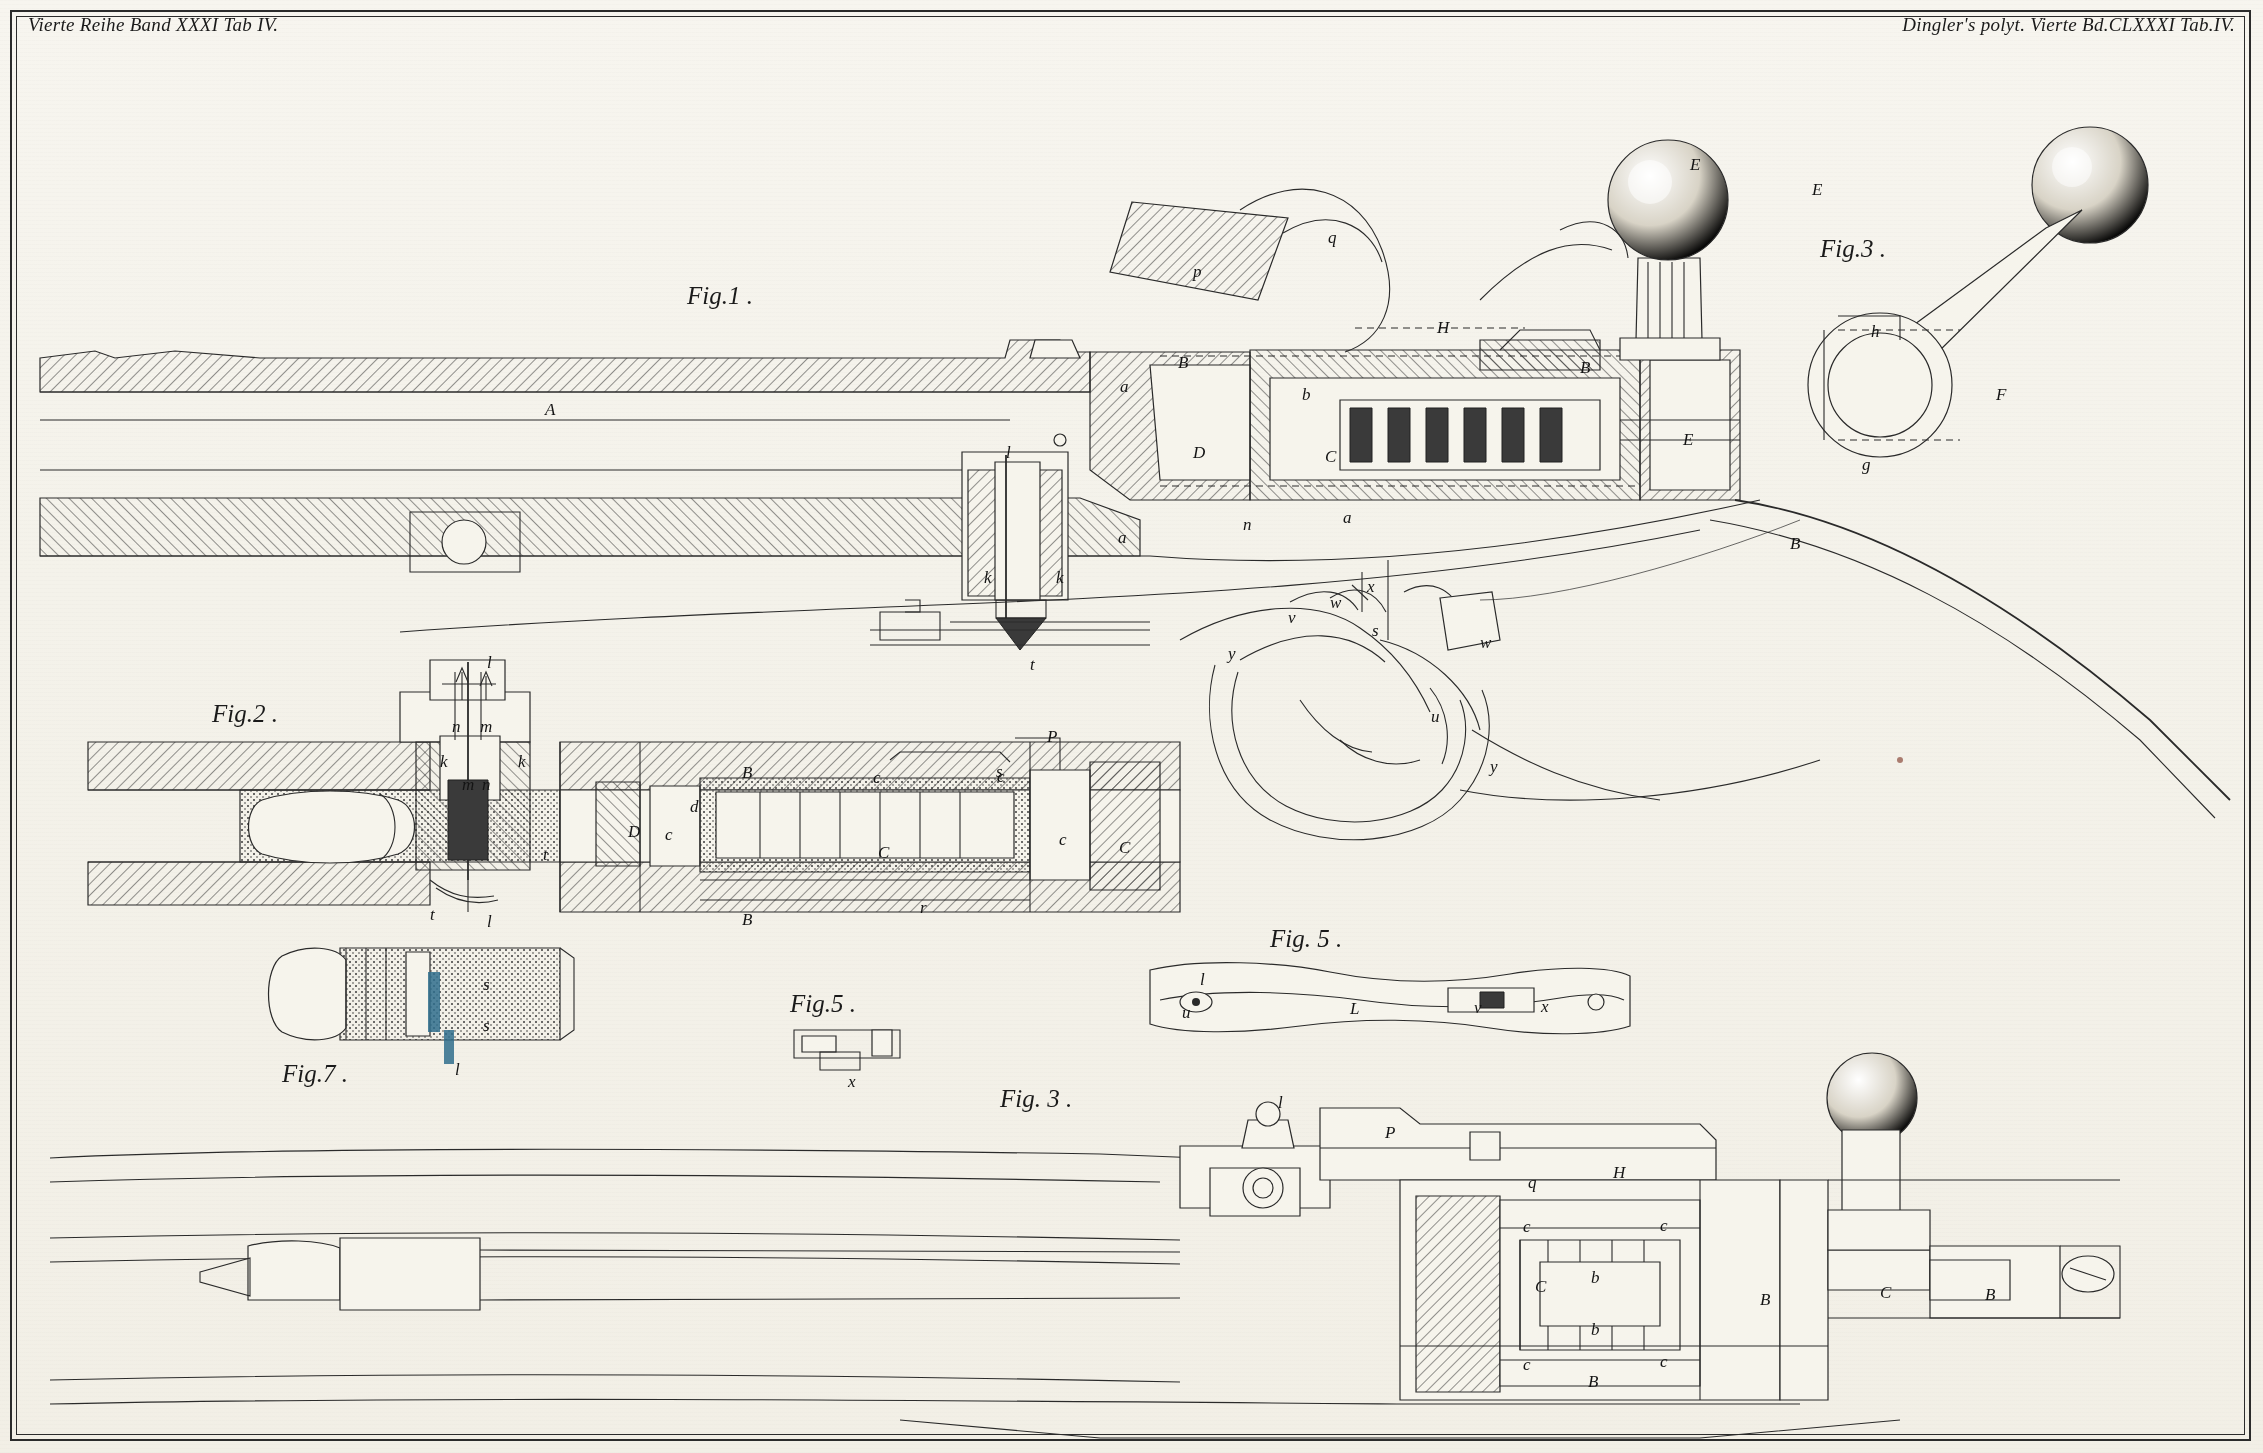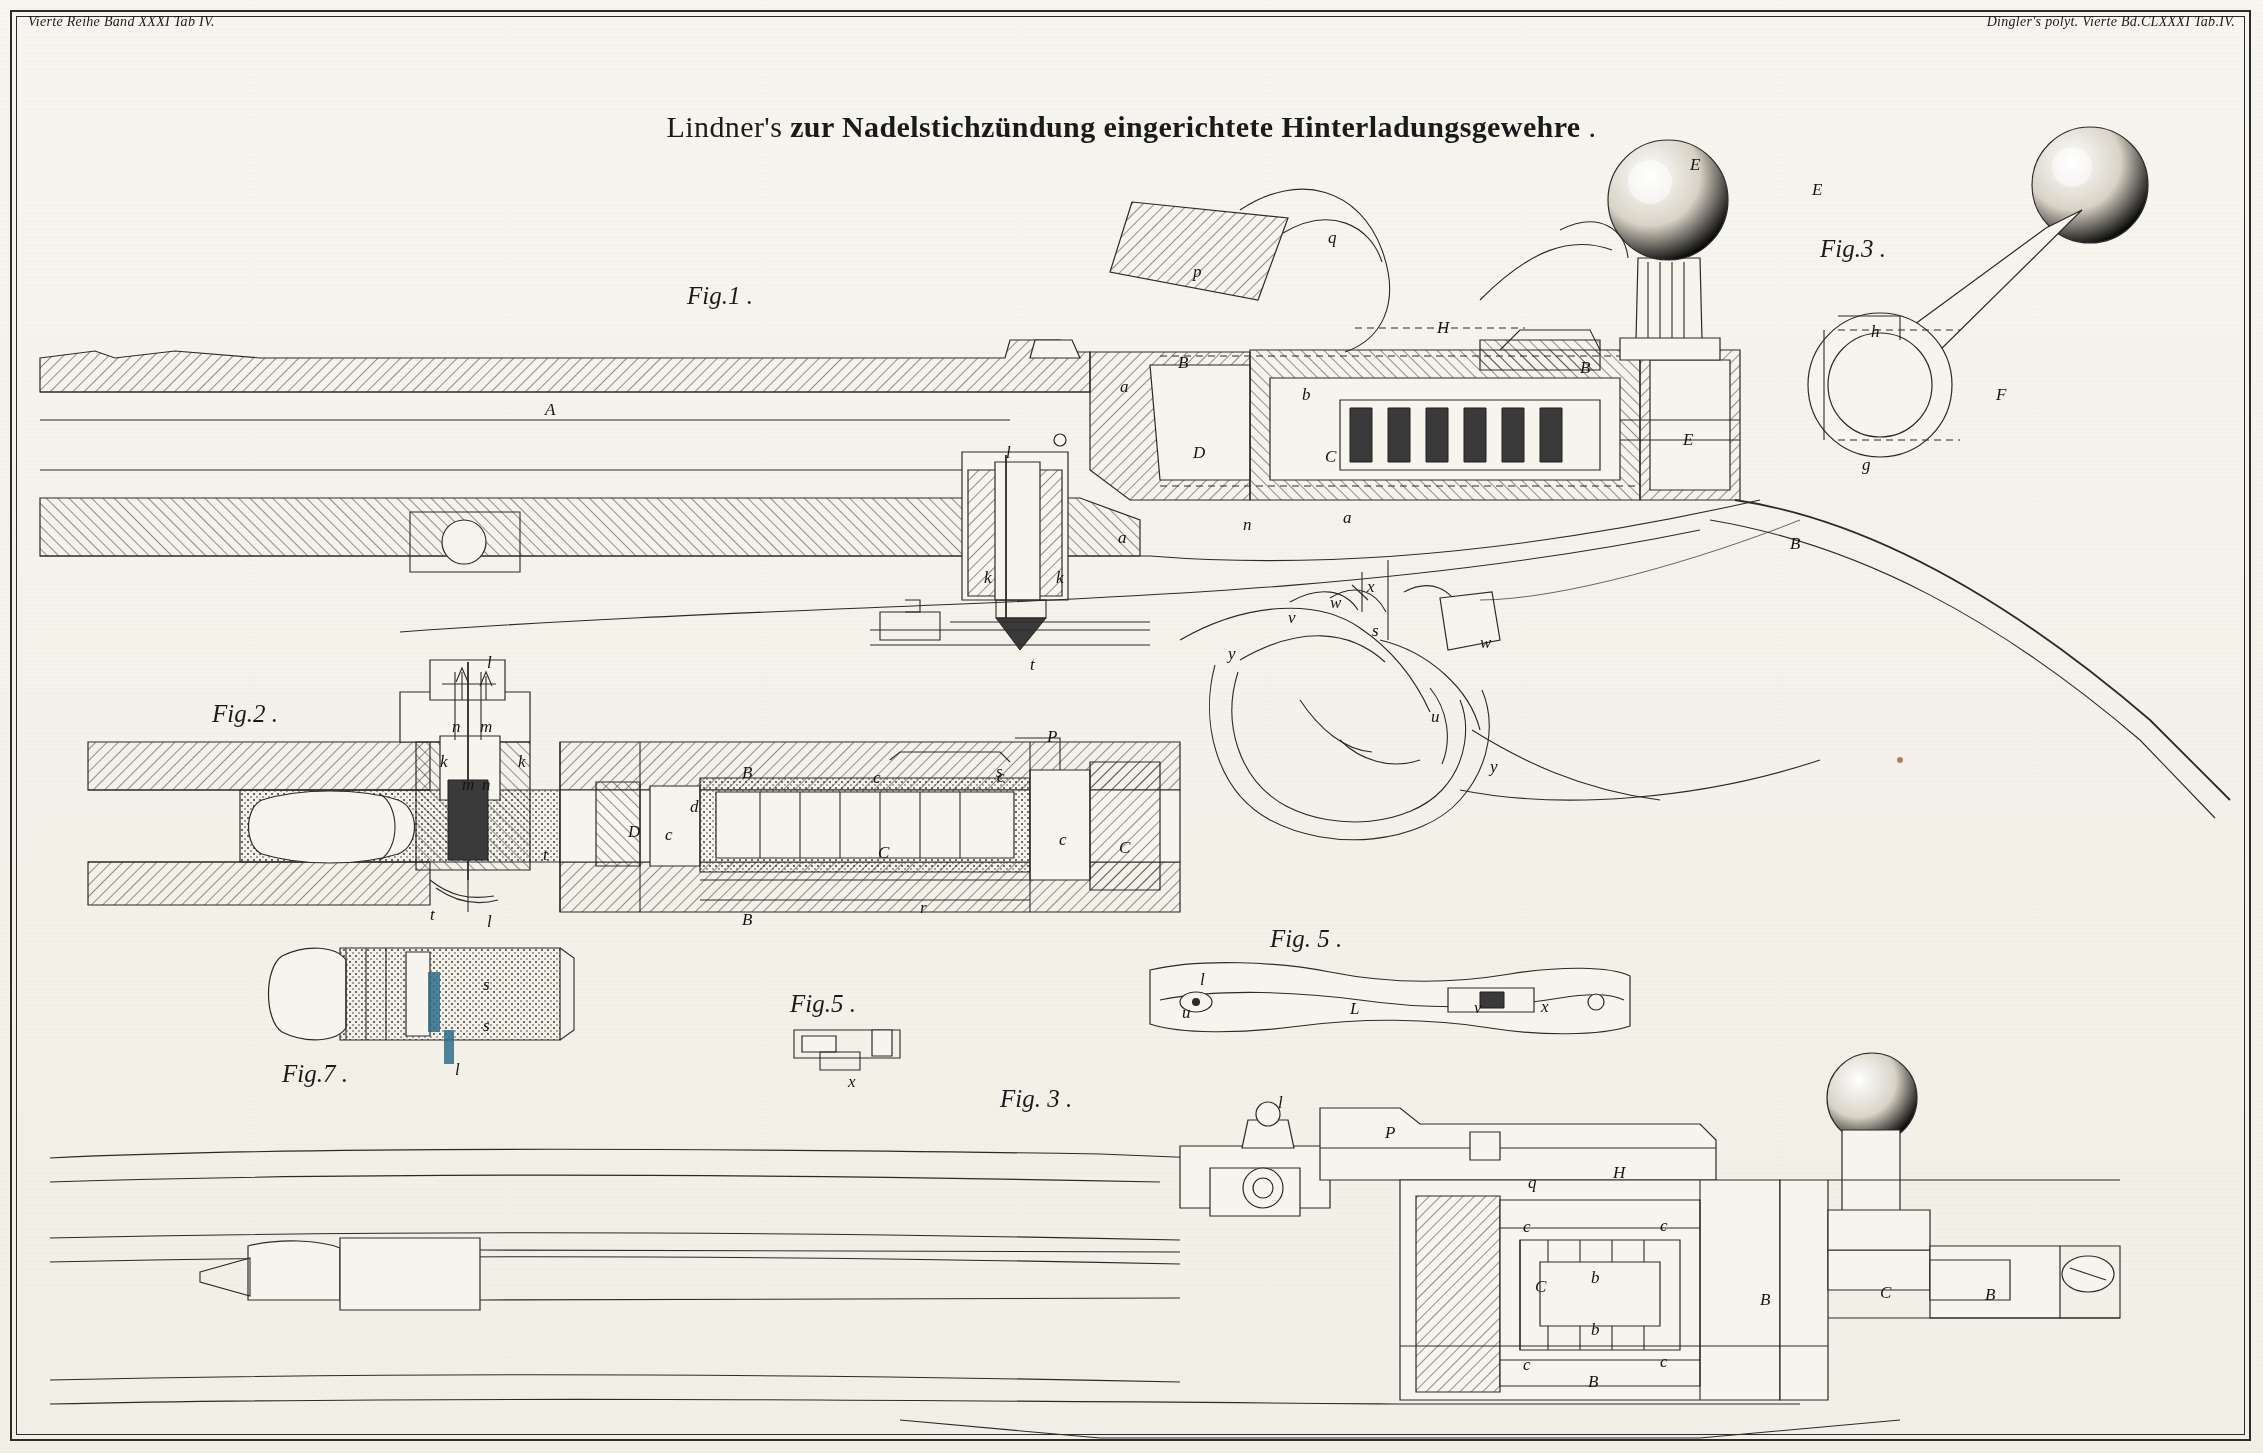--- a/index.html
+++ b/index.html
@@ -6,21 +6,21 @@
   body{width:2263px;height:1453px;font-family:"Liberation Serif",serif;color:#1a1a1a;}
   #plate{
     position:relative;width:2263px;height:1453px;
     background:
       repeating-linear-gradient(0deg, rgba(0,0,0,0.012) 0px, rgba(0,0,0,0.012) 1px, rgba(0,0,0,0) 1px, rgba(0,0,0,0) 4px),
       linear-gradient(180deg,#f7f5ef 0%,#f4f2ea 40%,#f2efe6 100%);
     overflow:hidden;
   }
   .frame{position:absolute;left:10px;top:10px;width:2241px;height:1431px;border:2px solid #2b2b2b;box-sizing:border-box;}
   .frame2{position:absolute;left:16px;top:16px;width:2229px;height:1419px;border:1px solid #2b2b2b;box-sizing:border-box;}
-  .hdr{position:absolute;top:14px;font-style:italic;font-size:14px;letter-spacing:.3px;white-space:nowrap;text-align:right;}
+  .hdr{position:absolute;top:14px;font-style:italic;font-size:19px;letter-spacing:.3px;white-space:nowrap;text-align:right;}
   .hdr.left{left:28px;}
   .hdr.right{right:28px;}
   .title{
     position:absolute;top:110px;left:0;width:100%;text-align:center;
     font-size:30px;letter-spacing:.4px;font-family:"Liberation Serif",serif;
   }
   .title b{font-weight:700;}
   .figlabel{position:absolute;font-style:italic;font-size:25px;white-space:nowrap;}
   .lbl{position:absolute;font-style:italic;font-size:17px;white-space:nowrap;color:#141414;}
   svg{position:absolute;left:0;top:0;}
@@ -39,23 +39,20 @@
 <body>
 
 <div id="plate">
 
   <div class="frame"></div>
   <div class="frame2"></div>
 
   <div class="hdr left">Vierte Reihe Band XXXI Tab IV.</div>
   <div class="hdr right">Dingler's polyt. Vierte Bd.CLXXXI Tab.IV.</div>
 
-  <div class="title">
-    <span>Lindner's </span><b>zur Nadelstichzündung eingerichtete Hinterladungsgewehre</b><span> .</span>
-  </div>
 
   <svg width="2263" height="1453" viewBox="0 0 2263 1453">
     <defs>
       <pattern id="hA" width="8" height="8" patternTransform="rotate(45)" patternUnits="userSpaceOnUse">
         <line x1="0" y1="0" x2="0" y2="8" stroke="#2a2a2a" stroke-width="1"></line>
       </pattern>
       <pattern id="hB" width="8" height="8" patternTransform="rotate(-45)" patternUnits="userSpaceOnUse">
         <line x1="0" y1="0" x2="0" y2="8" stroke="#2a2a2a" stroke-width="1"></line>
       </pattern>
       <pattern id="hV" width="6" height="6" patternUnits="userSpaceOnUse">

